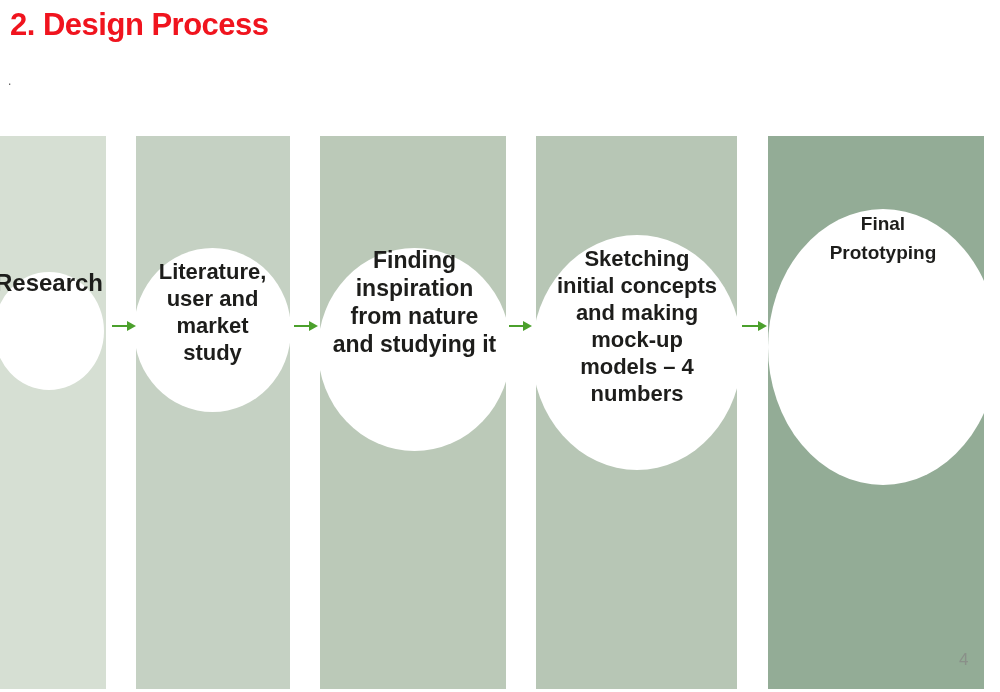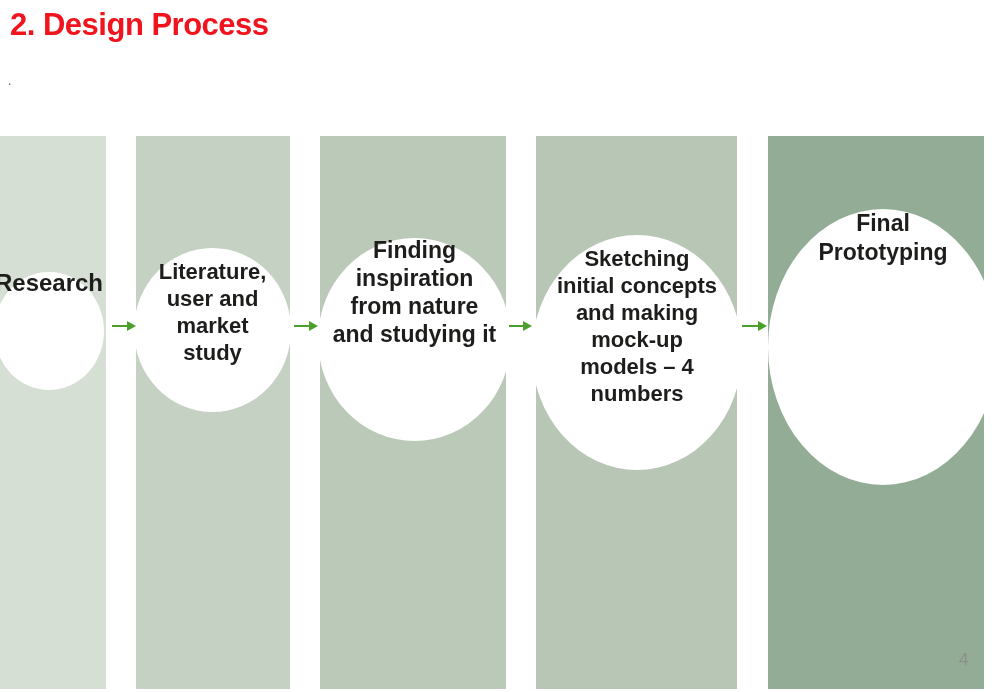--- a/index.html
+++ b/index.html
@@ -53,38 +53,38 @@
         <span class="label" style="font-size: 24px; line-height: 29px; transform: translateY(-4px);">Research</span>
       </div>
       <div class="col" style="left: 136px; width: 154px; top: 136px; height: 553px; background: rgb(197, 209, 195);"></div>
       <div class="bubble" style="left: 134px; top: 248px; width: 157px; height: 164px;">
         <span class="label" style="font-size: 22px; line-height: 27px; transform: translateY(10px);">Literature,
 user and
 market
 study</span>
       </div>
       <div class="col" style="left: 320px; width: 186px; top: 136px; height: 553px; background: rgb(187, 201, 184);"></div>
-      <div class="bubble" style="left: 318px; top: 238px; width: 193px; height: 203px;">
+      <div class="bubble" style="left: 318px; top: 248px; width: 193px; height: 203px;">
         <span class="label" style="font-size: 23px; line-height: 28px; transform: translateY(-2px);">Finding
 inspiration
 from nature
 and studying it</span>
       </div>
       <div class="col" style="left: 536px; width: 201px; top: 136px; height: 553px; background: rgb(183, 198, 181);"></div>
       <div class="bubble" style="left: 532px; top: 235px; width: 210px; height: 235px;">
         <span class="label" style="font-size: 22px; line-height: 27px; transform: translateY(10px);">Sketching
 initial concepts
 and making
 mock-up
 models – 4
 numbers</span>
       </div>
       <div class="col" style="left: 768px; width: 232px; top: 136px; height: 553px; background: rgb(147, 172, 150);"></div>
       <div class="bubble" style="left: 768px; top: 209px; width: 230px; height: 276px;">
-        <span class="label" style="font-size: 23px; line-height: 29px; transform: translateY(0px);">Final
+        <span class="label" style="font-size: 19px; line-height: 29px; transform: translateY(0px);">Final
 Prototyping</span>
       </div>
       <div class="arrow" style="left: 112px; top: 320px; width: 24px;">
         <span class="shaft"></span>
         <span class="head"></span>
       </div>
       <div class="arrow" style="left: 294px; top: 320px; width: 24px;">
         <span class="shaft"></span>
         <span class="head"></span>
       </div>

